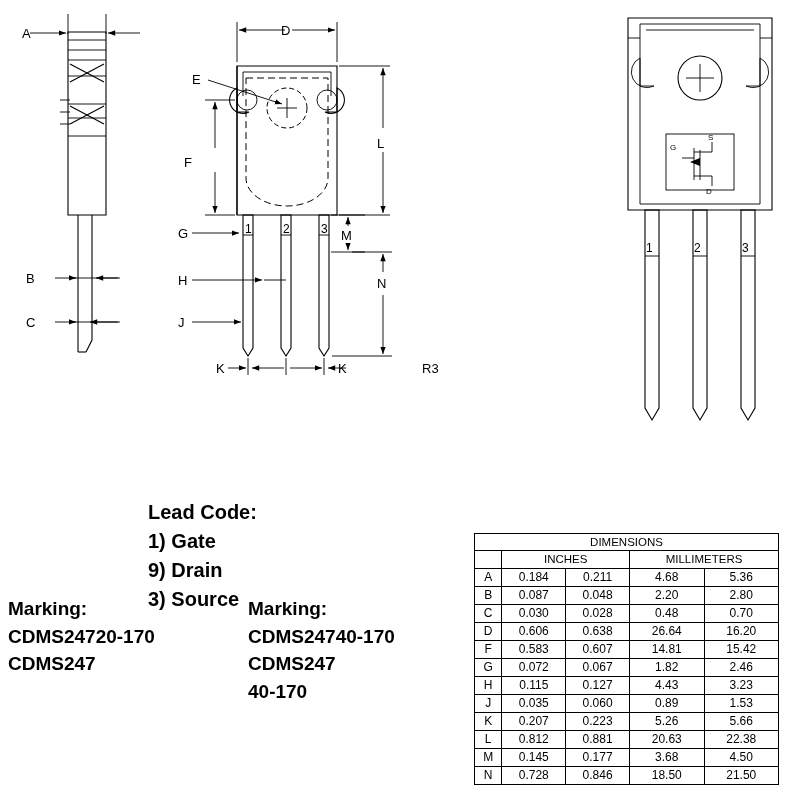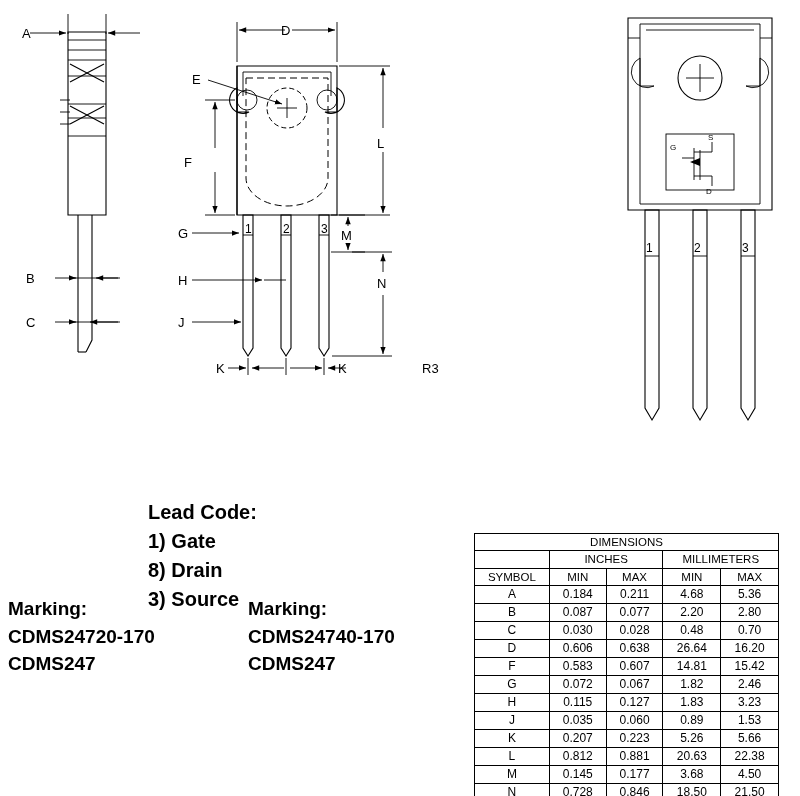--- a/index.html
+++ b/index.html
@@ -195,65 +195,59 @@
       <path class="lnt" d="M741,256 L755,256"></path>
       <text class="num" x="646" y="252">1</text>
       <text class="num" x="694" y="252">2</text>
       <text class="num" x="742" y="252">3</text>
     </g>
   </svg>
 
   <div class="leadcode">
     <div>Lead Code:</div>
     <div>1) Gate</div>
-    <div>8) Drain</div>
+    <div>9) Drain</div>
     <div>3) Source</div>
   </div>
 
   <div class="marking1">
     <div>Marking:</div>
     <div>CDMS24720-170</div>
     <div>CDMS247</div>
   </div>
 
   <div class="marking2">
     <div>Marking:</div>
     <div>CDMS24740-170</div>
     <div>CDMS247</div>
+    <div>40-170</div>
   </div>
 
   <table class="dimtable">
     <tbody>
       <tr>
         <td class="hdr" colspan="5">DIMENSIONS</td>
       </tr>
       <tr>
         <td class="hdr"></td>
         <td class="hdr" colspan="2">INCHES</td>
         <td class="hdr" colspan="2">MILLIMETERS</td>
-      </tr>
-      <tr>
-        <td class="hdr sym">SYMBOL</td>
-        <td class="hdr v">MIN</td>
-        <td class="hdr v">MAX</td>
-        <td class="hdr v">MIN</td>
-        <td class="hdr v">MAX</td>
       </tr>
 
       <tr>
         <td>A</td>
         <td>0.184</td>
         <td>0.211</td>
         <td>4.68</td>
         <td>5.36</td>
       </tr>
       <tr>
         <td>B</td>
         <td>0.087</td>
-        <td>0.077</td>
+        <td>0.048</td>
         <td>2.20</td>
         <td>2.80</td>
       </tr>
       <tr>
         <td>C</td>
         <td>0.030</td>
         <td>0.028</td>
         <td>0.48</td>
         <td>0.70</td>
       </tr>
@@ -275,21 +269,21 @@
         <td>G</td>
         <td>0.072</td>
         <td>0.067</td>
         <td>1.82</td>
         <td>2.46</td>
       </tr>
       <tr>
         <td>H</td>
         <td>0.115</td>
         <td>0.127</td>
-        <td>1.83</td>
+        <td>4.43</td>
         <td>3.23</td>
       </tr>
       <tr>
         <td>J</td>
         <td>0.035</td>
         <td>0.060</td>
         <td>0.89</td>
         <td>1.53</td>
       </tr>
       <tr>

